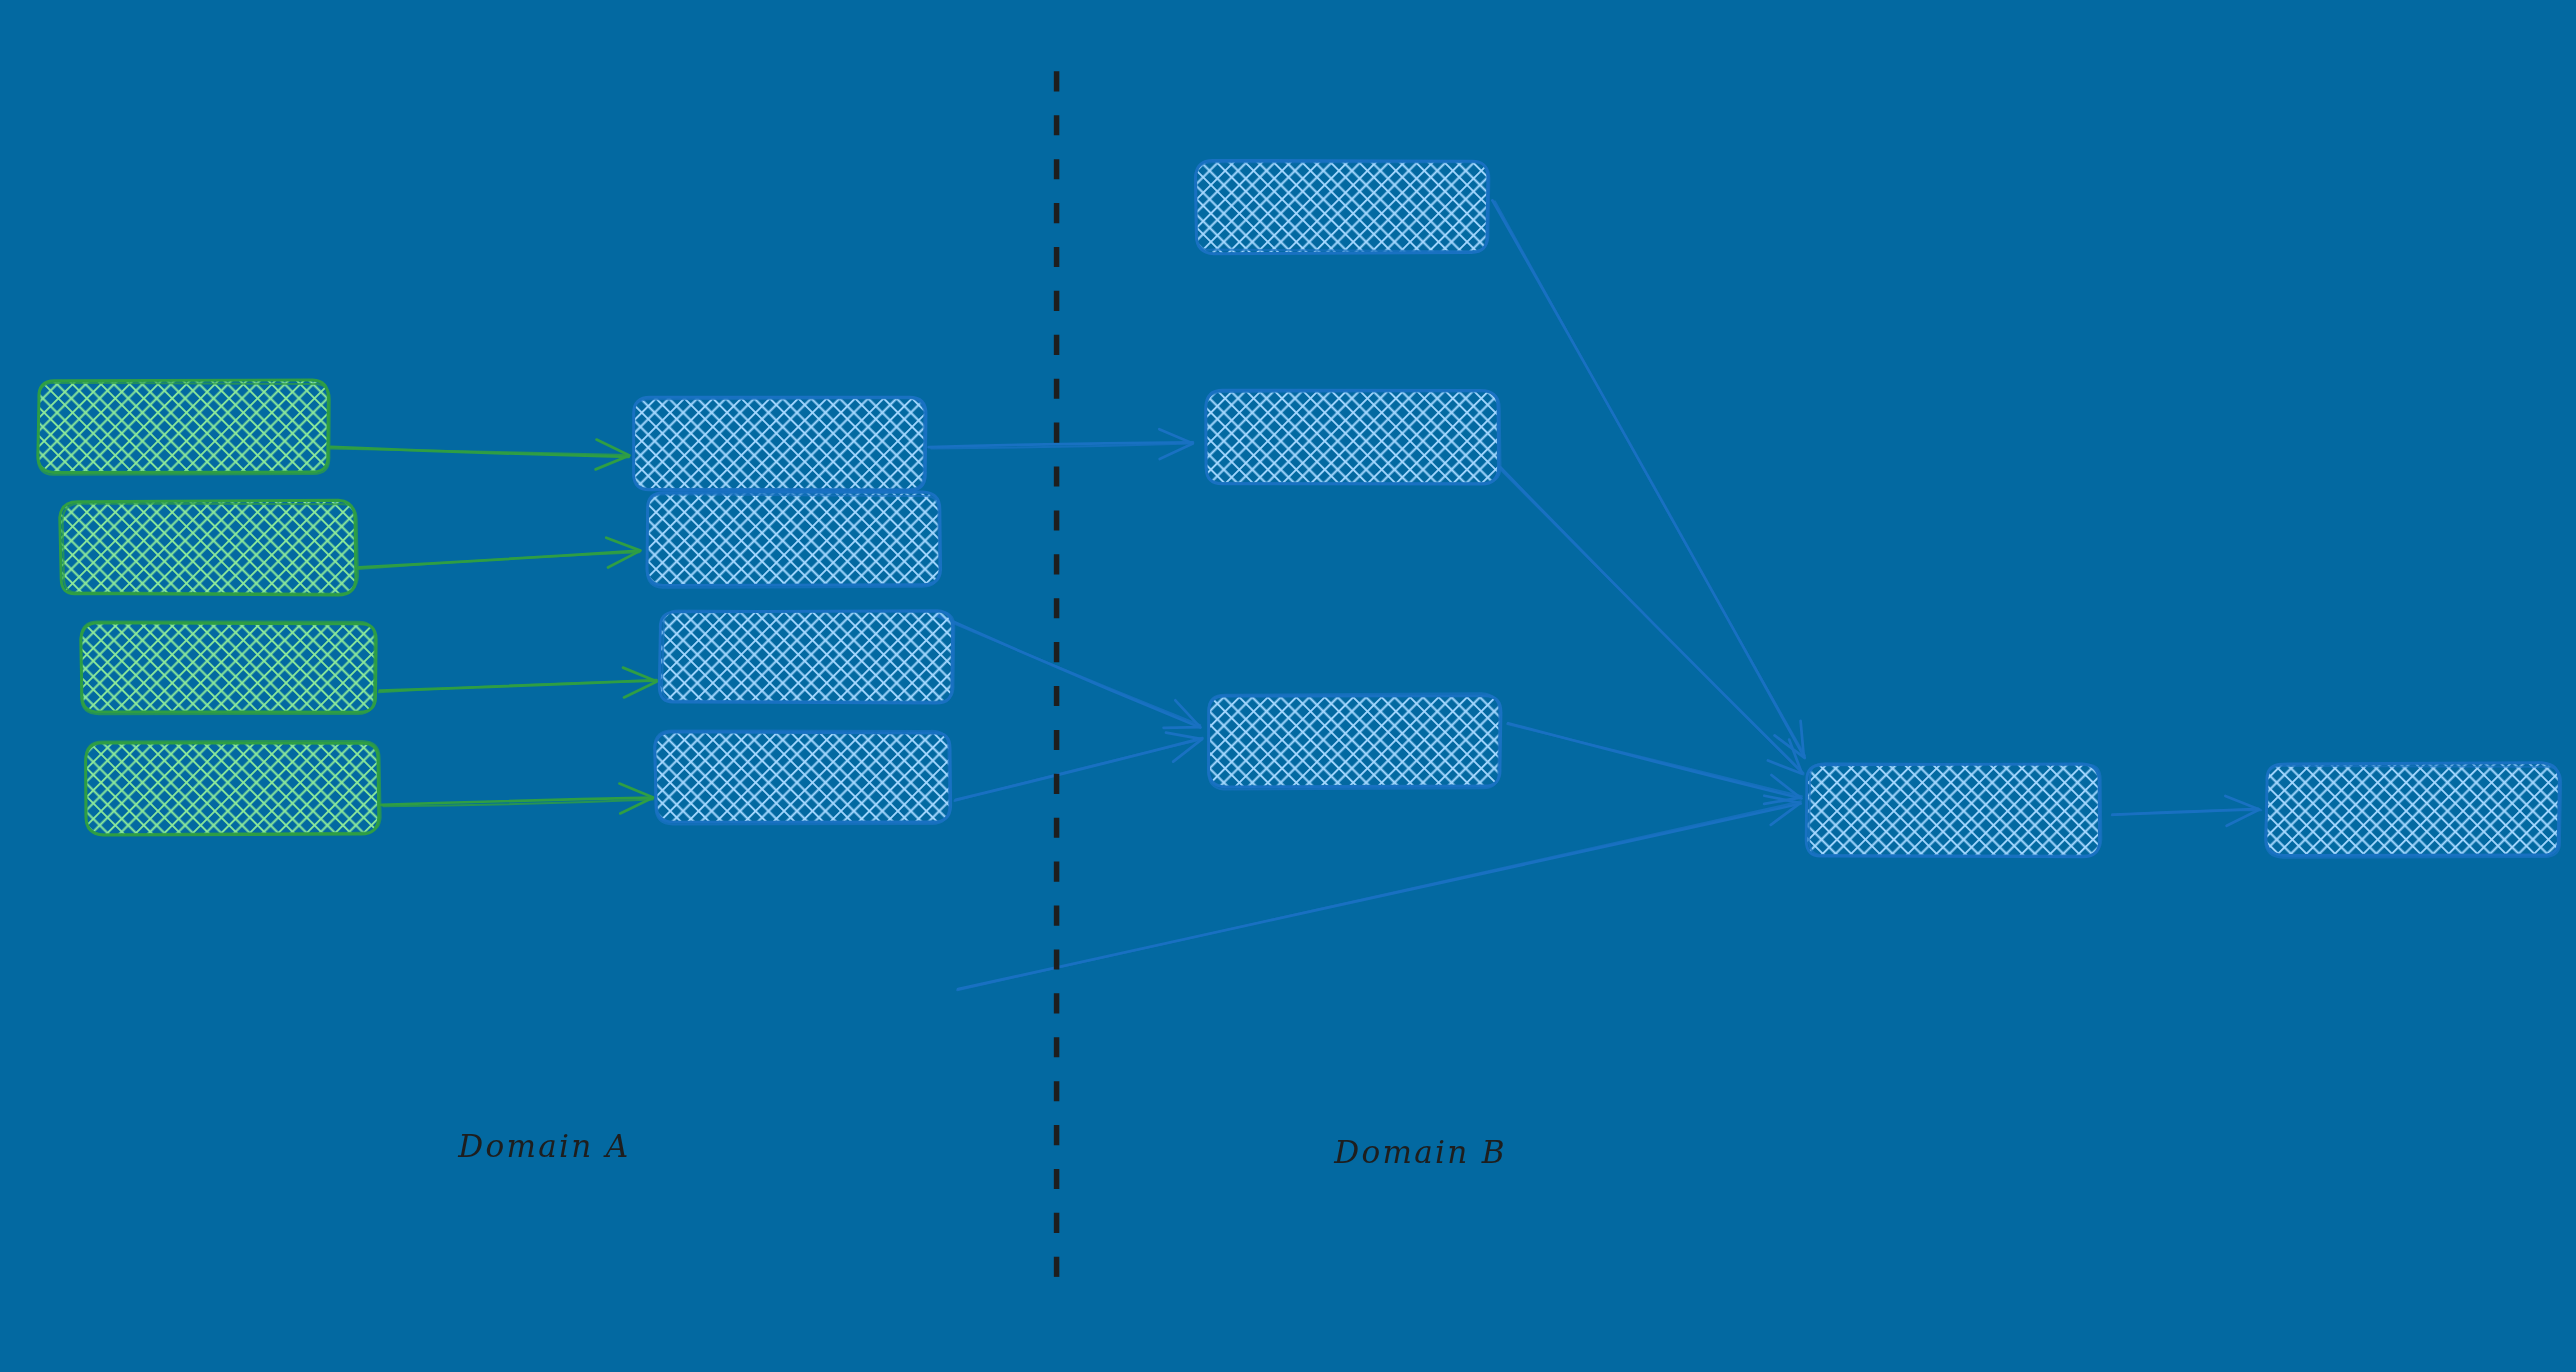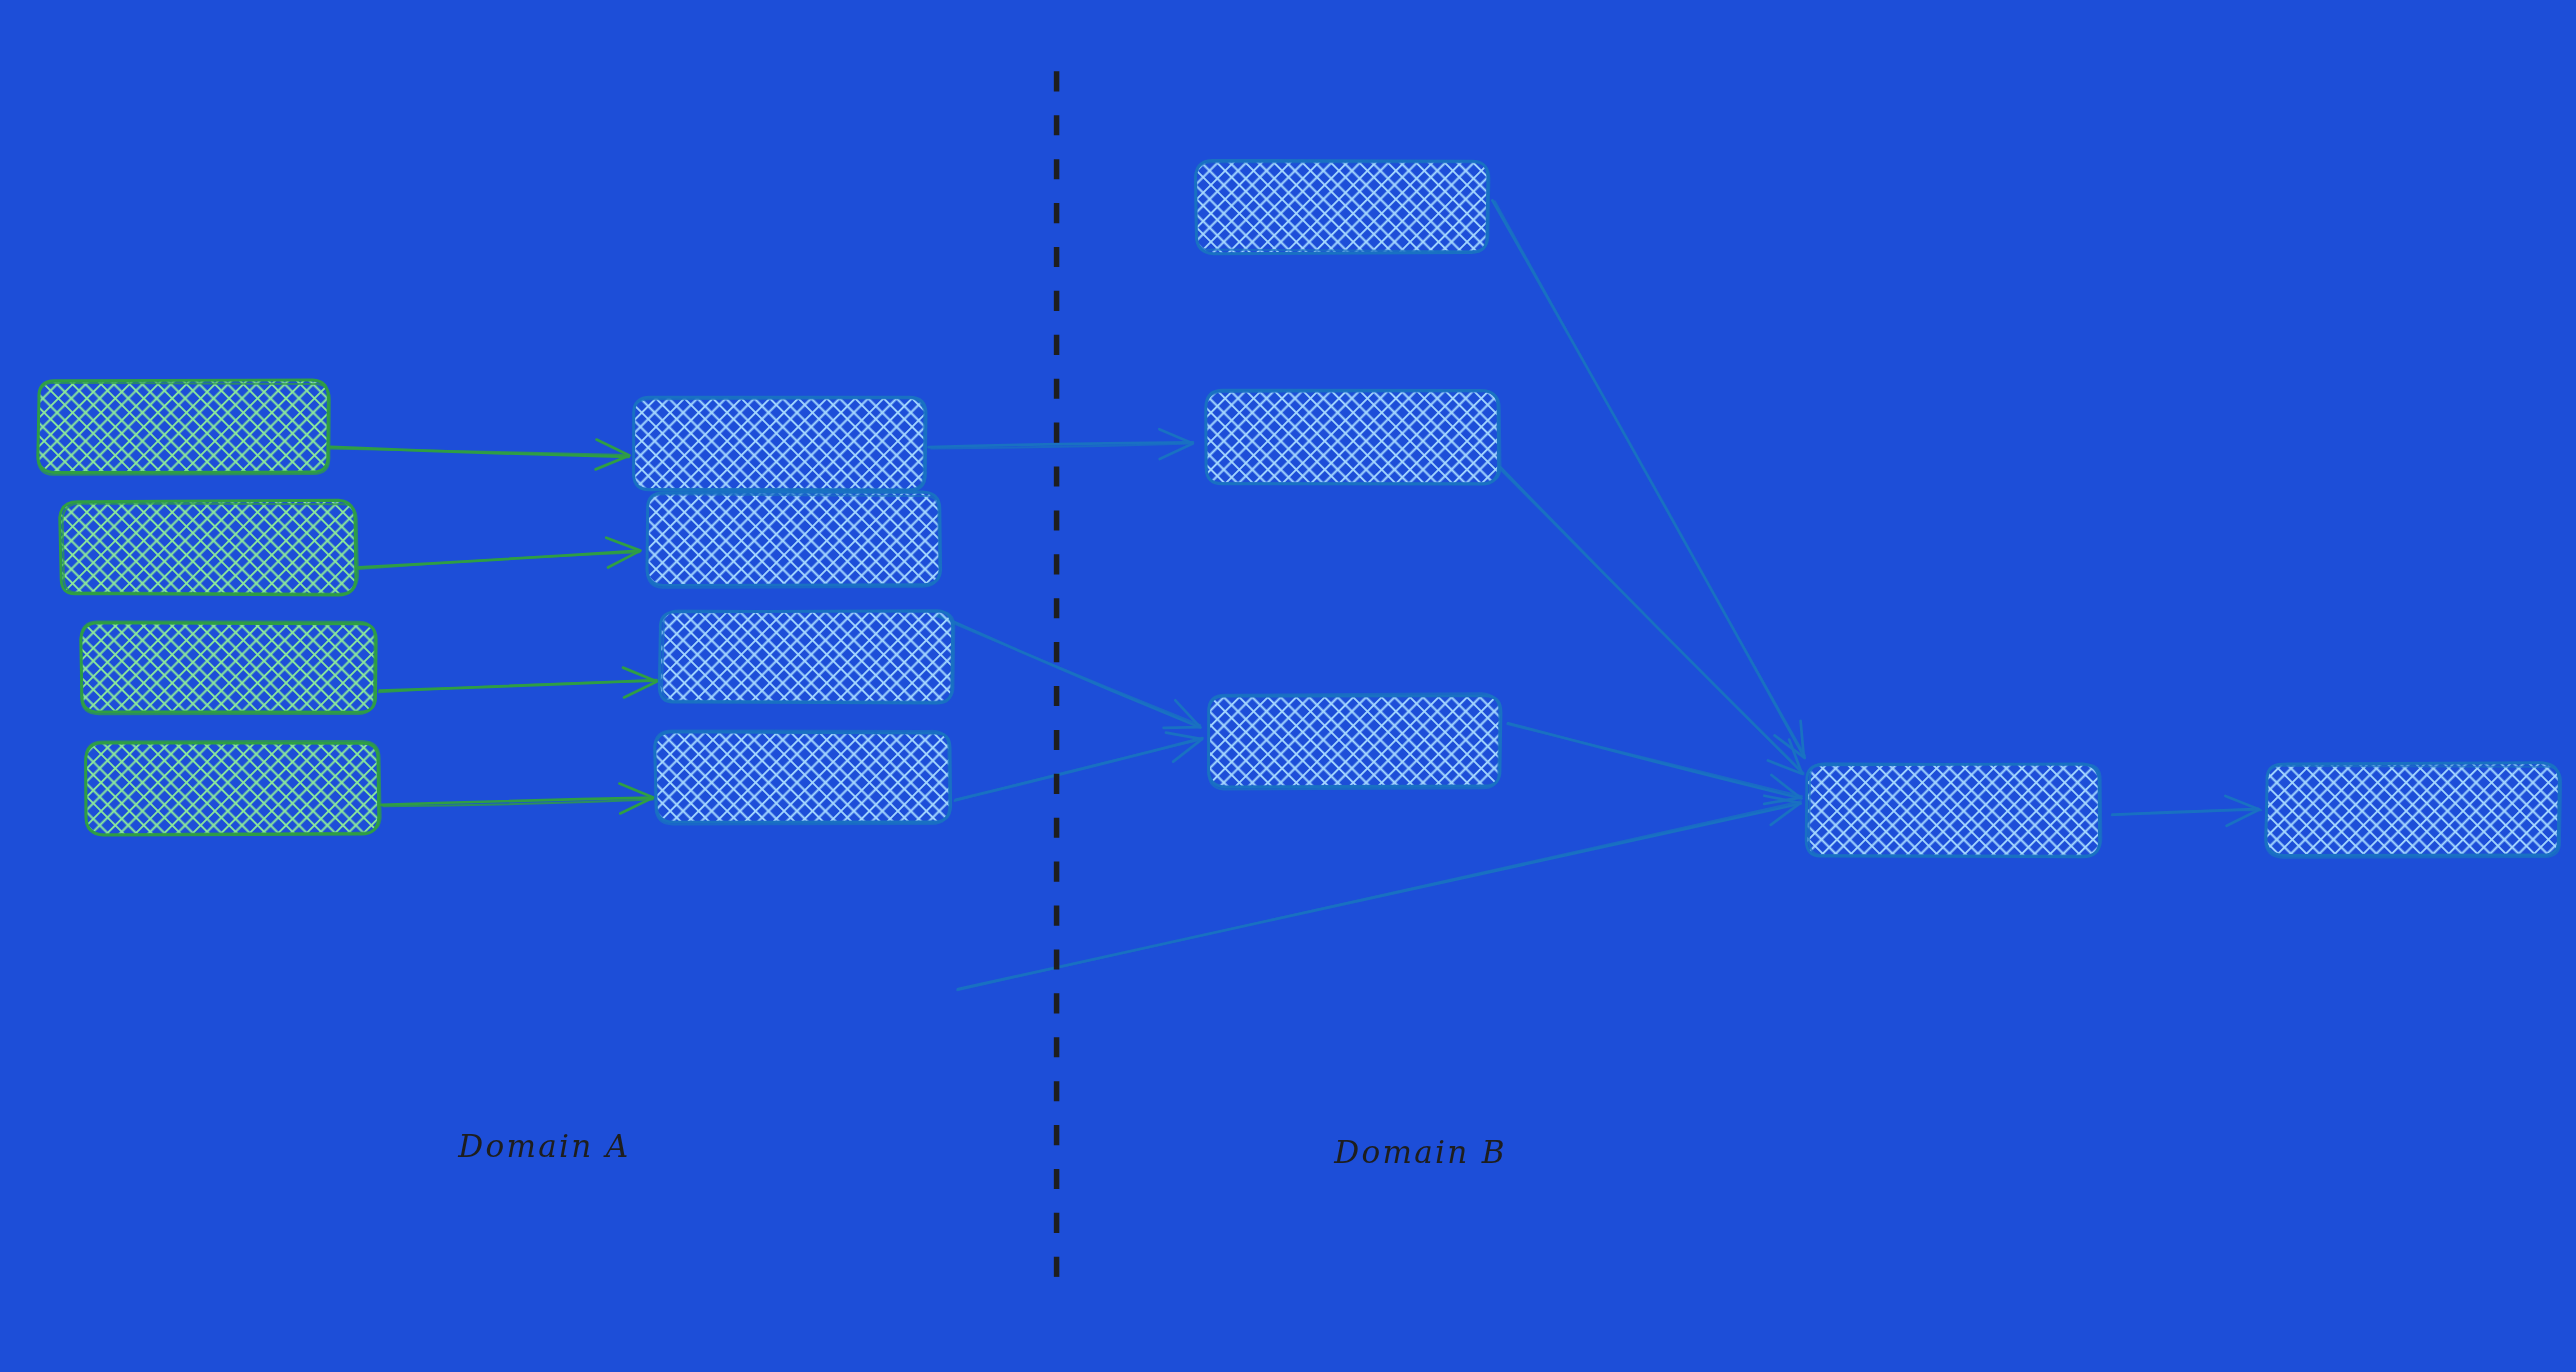--- a/index.html
+++ b/index.html
@@ -7,21 +7,21 @@
     padding: 0;
     background: #ffffff;
   }
   body {
     font-family: "DejaVu Sans", sans-serif;
   }
   #canvas-wrap {
     position: relative;
     width: 2576px;
     height: 1372px;
-    background: #1d4ed8;
+    background: #0369a1;
     overflow: hidden;
   }
   svg.diagram {
     display: block;
     width: 2576px;
     height: 1372px;
   }
   .domain-label-text {
     font-family: "DejaVu Serif", serif;
     font-style: italic;

